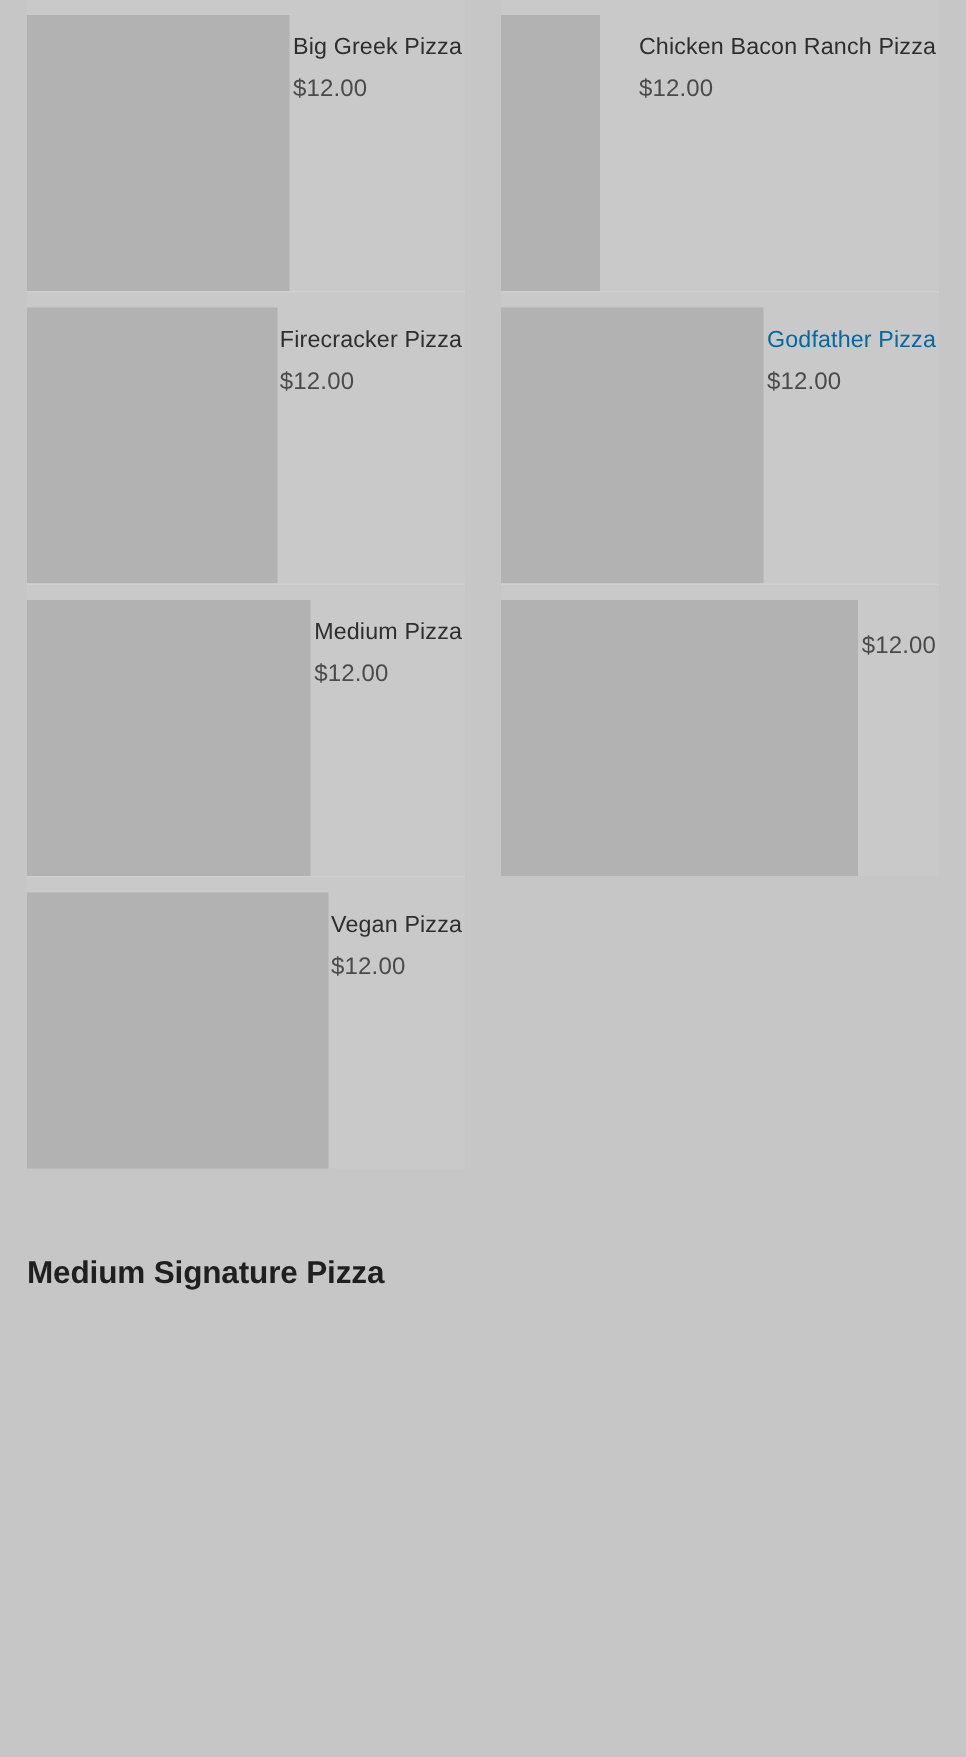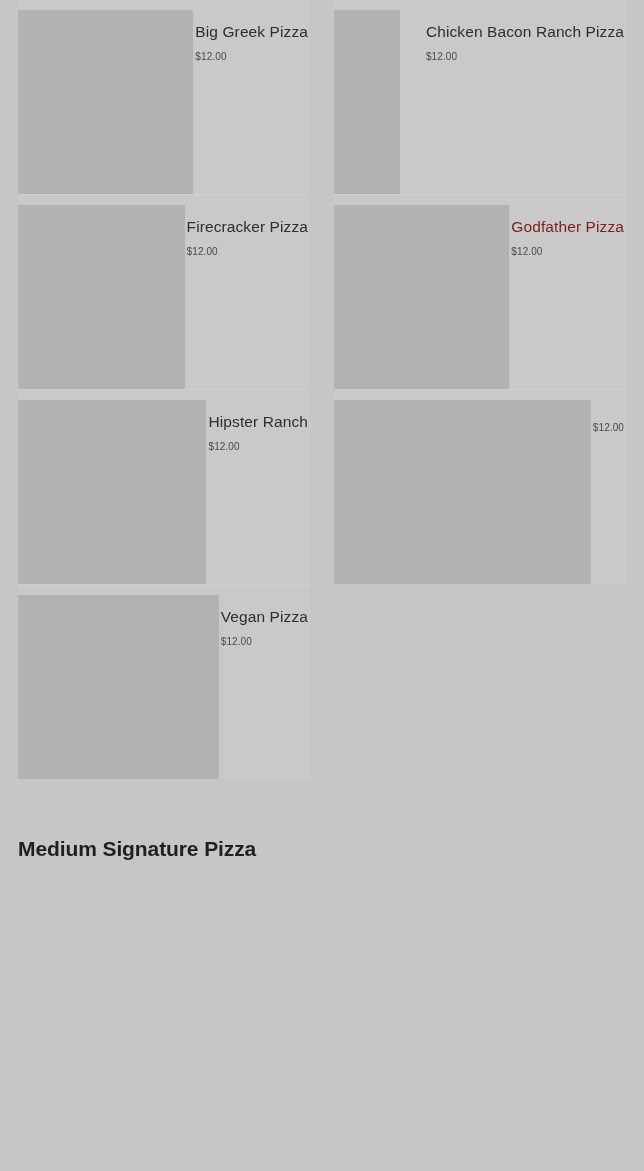--- a/index.html
+++ b/index.html
@@ -55,21 +55,21 @@
   .product-title {
     font-size: 15.5px;
     line-height: 1.25;
     color: #2e2e2e;
     font-weight: 400;
     letter-spacing: 0.1px;
     white-space: nowrap;
   }
 
   .product-price {
-    font-size: 10px;
+    font-size: 16px;
     line-height: 1.3;
     color: #4a4a4a;
     margin-top: 9px;
     letter-spacing: 0.1px;
   }
 
   .grid-cell-empty {
     background: transparent;
   }
 
@@ -110,29 +110,29 @@
       <div class="product-thumb" style="background: rgb(178, 178, 178);"></div>
       <div class="product-info">
         <div class="product-title" style="color: rgb(46, 46, 46);">Firecracker Pizza</div>
         <div class="product-price" style="color: rgb(74, 74, 74);">$12.00</div>
       </div>
     </div>
 
     <div class="product-card" style="background: rgb(201, 201, 201);">
       <div class="product-thumb" style="background: rgb(178, 178, 178);"></div>
       <div class="product-info">
-        <div class="product-title" style="color: #7f1d1d;">Godfather Pizza</div>
+        <div class="product-title" style="color: #0369a1;">Godfather Pizza</div>
         <div class="product-price" style="color: rgb(74, 74, 74);">$12.00</div>
       </div>
     </div>
 
     <div class="product-card" style="background: rgb(201, 201, 201);">
       <div class="product-thumb" style="background: rgb(178, 178, 178);"></div>
       <div class="product-info">
-        <div class="product-title" style="color: rgb(46, 46, 46);">Hipster Ranch</div>
+        <div class="product-title" style="color: rgb(46, 46, 46);">Medium Pizza</div>
         <div class="product-price" style="color: rgb(74, 74, 74);">$12.00</div>
       </div>
     </div>
 
     <div class="product-card" style="background: rgb(201, 201, 201);">
       <div class="product-thumb" style="background: rgb(178, 178, 178);"></div>
       <div class="product-info">
         <div class="product-price" style="color: rgb(74, 74, 74);">$12.00</div>
       </div>
     </div>

